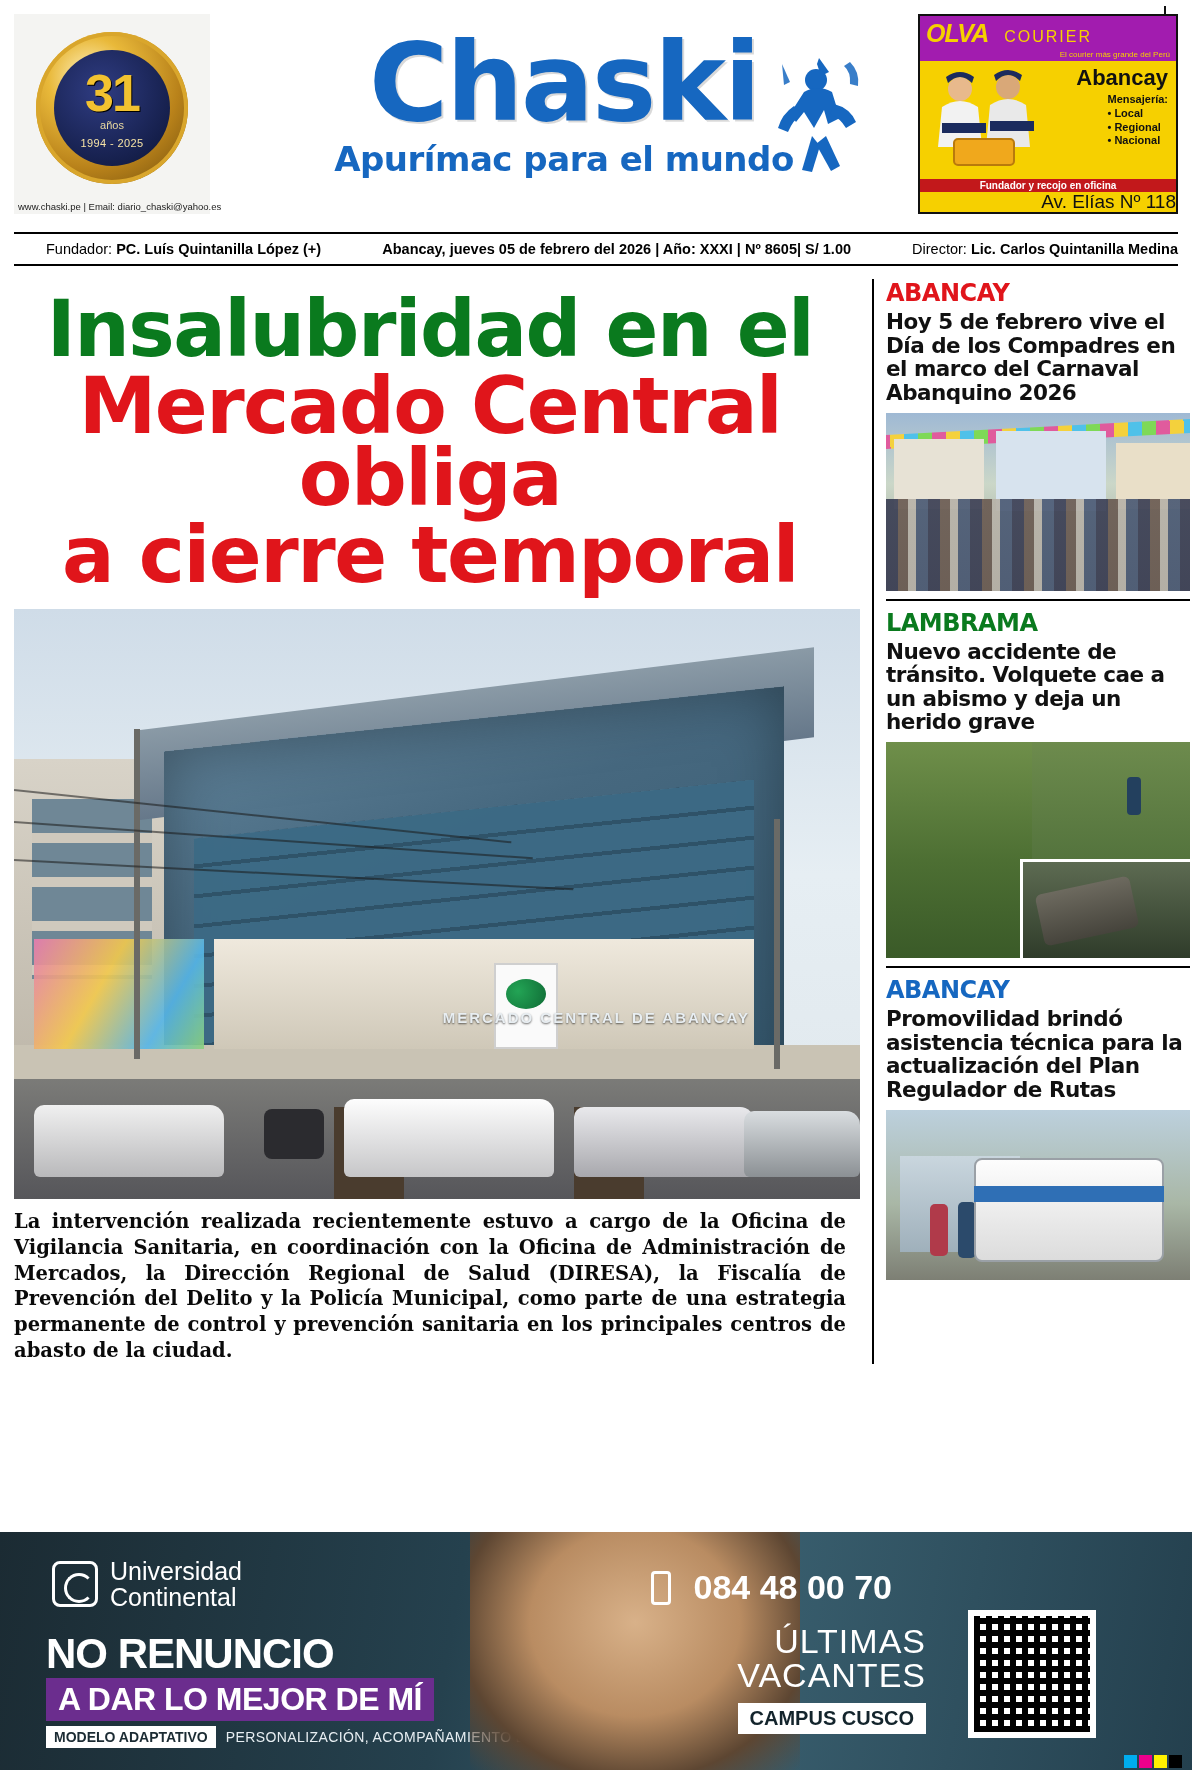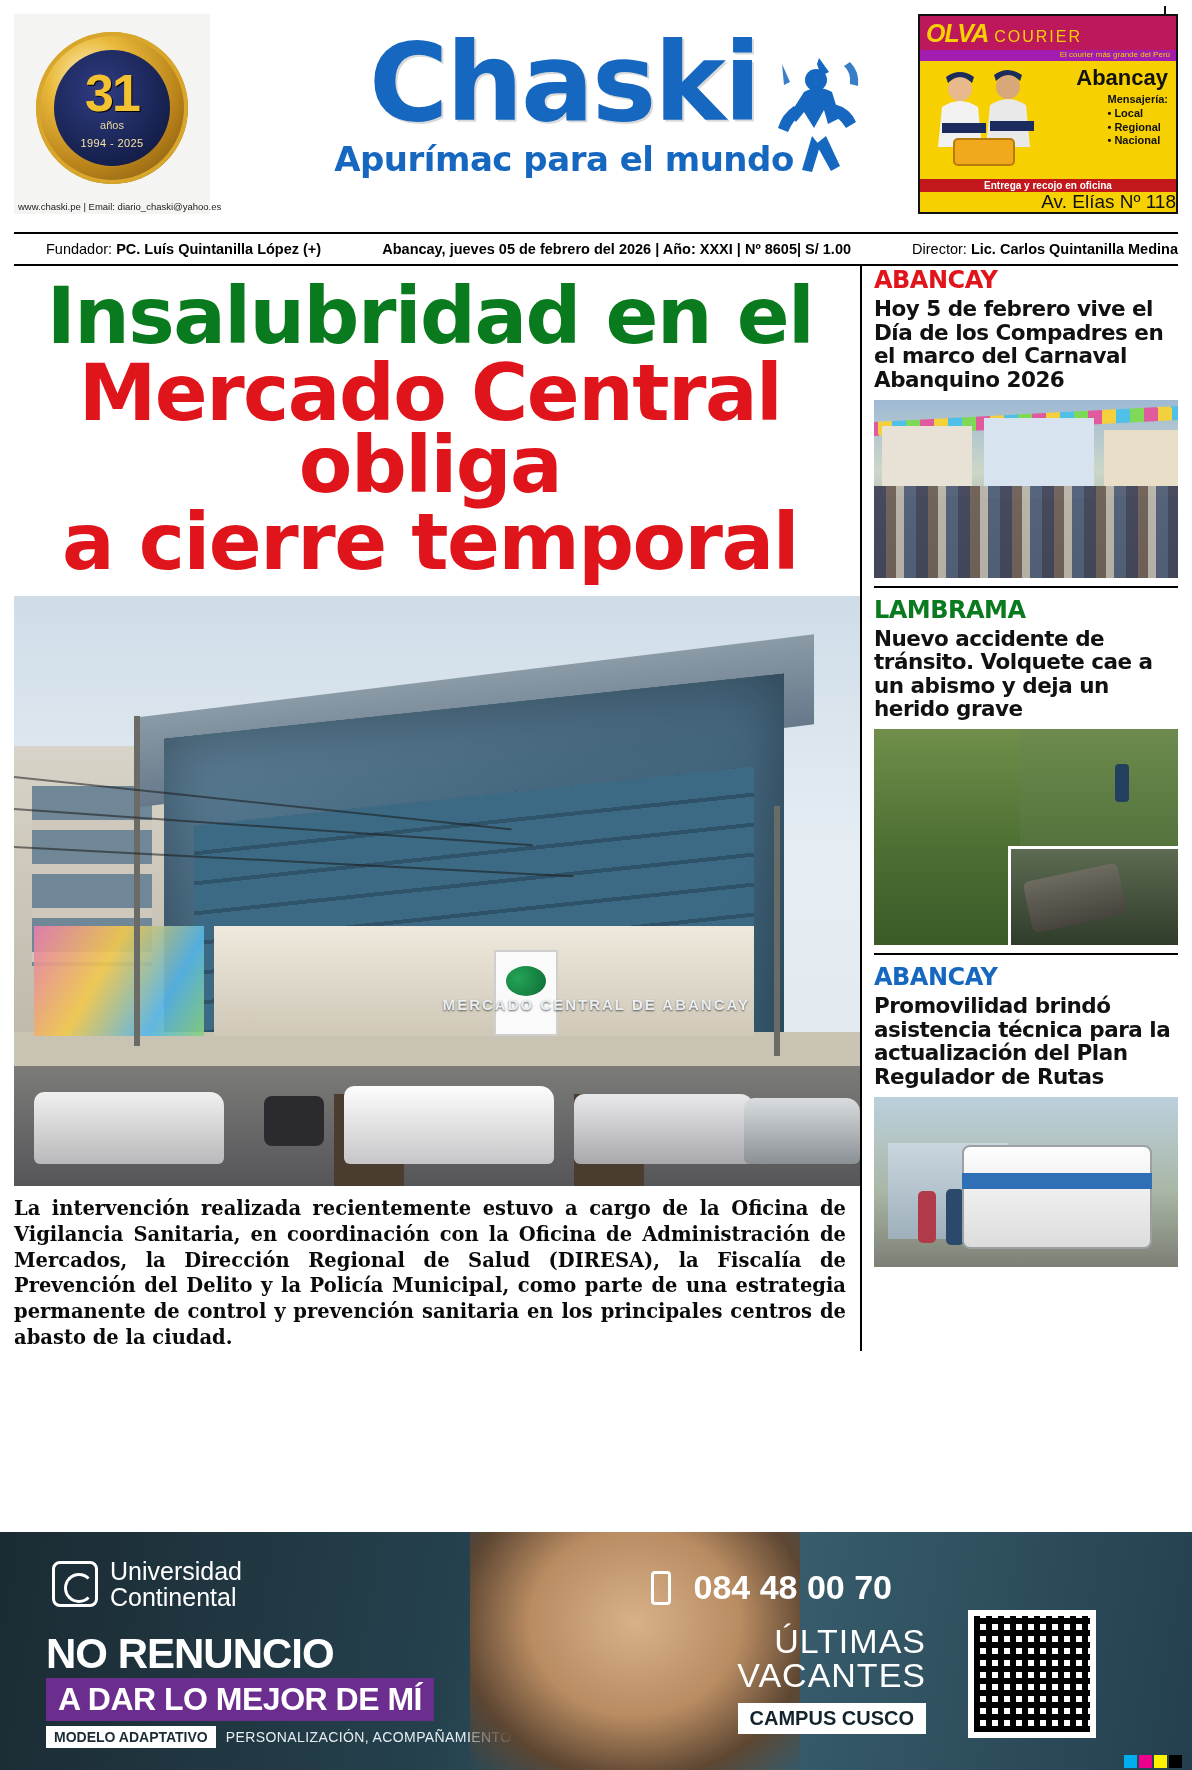--- a/index.html
+++ b/index.html
@@ -91,23 +91,23 @@
 
   .ad-olva {
     flex: 0 0 260px;
     width: 260px; height: 200px;
     background: #f6d000;
     border: 2px solid #111;
     position: relative;
     overflow: hidden;
   }
   .olva-top {
-    background: #be185d; color: #f6d000;
+    background: #a21caf; color: #f6d000;
     padding: 3px 6px 2px 6px;
-    display: flex; align-items: baseline; gap: 6px;
+    display: flex; align-items: baseline; gap: 16px;
   }
   .olva-name { font-size: 25px; font-weight: bold; font-style: italic; letter-spacing: -1px; }
   .olva-courier { font-size: 16px; letter-spacing: 2px; }
   .olva-tag { background:#a21caf; color:#f6d000; font-size: 8px; text-align: right; padding: 0 6px 2px 0; }
   .olva-body { position: relative; height: 118px; }
   .olva-city { position: absolute; right: 8px; top: 4px; font-size: 22px; font-weight: bold; color: #111; }
   .olva-list { position: absolute; right: 8px; top: 32px; font-size: 11px; color: #111; font-weight: bold; line-height: 1.25; text-align: left; }
   .olva-men { position: absolute; left: 6px; top: 6px; width: 120px; height: 108px; }
   .olva-red { background: #c2181b; color: #fff; font-size: 10px; font-weight: bold; text-align: center; padding: 1px 0; }
   .olva-addr { text-align: right; font-size: 19px; font-weight: normal; color: #111; line-height: 1.05; }
@@ -124,22 +124,22 @@
     justify-content: space-between;
     align-items: center;
     color: #000;
   }
   .infobar .seg { white-space: nowrap; margin-left: 32px; }
   .infobar b { font-weight: bold; }
 
   
   .content {
     display: flex;
-    margin: 0 14px;
-    gap: 0;
+    margin: 13px 14px;
+    gap: 12px;
   }
   .left-col { width: 846px; flex: 0 0 846px; padding-right: 14px; }
   .right-col { width: 318px; flex: 0 0 318px; border-left: 2px solid #000; padding-left: 12px; }
 
   .headline {
     font-family: "DejaVu Sans", sans-serif;
     font-weight: bold;
     text-align: center;
     line-height: .93;
     letter-spacing: -1.5px;
@@ -351,21 +351,21 @@
           </g>
         </svg>
         <div class="olva-city">Abancay</div>
         <div class="olva-list">
           <div>Mensajería:</div>
           <div>• Local</div>
           <div>• Regional</div>
           <div>• Nacional</div>
         </div>
       </div>
-      <div class="olva-red">Entrega y recojo en oficina</div>
+      <div class="olva-red">Fundador y recojo en oficina</div>
       <div class="olva-addr">Av. Elías Nº 118</div>
       <div class="olva-tel">Telf. 083-208541</div>
     </div>
   </div>
 
   <div class="rule-top"></div>
   <div class="infobar">
     <div class="seg">
       <span>Fundador:</span>
       <b>PC. Luís Quintanilla López (+)</b>

